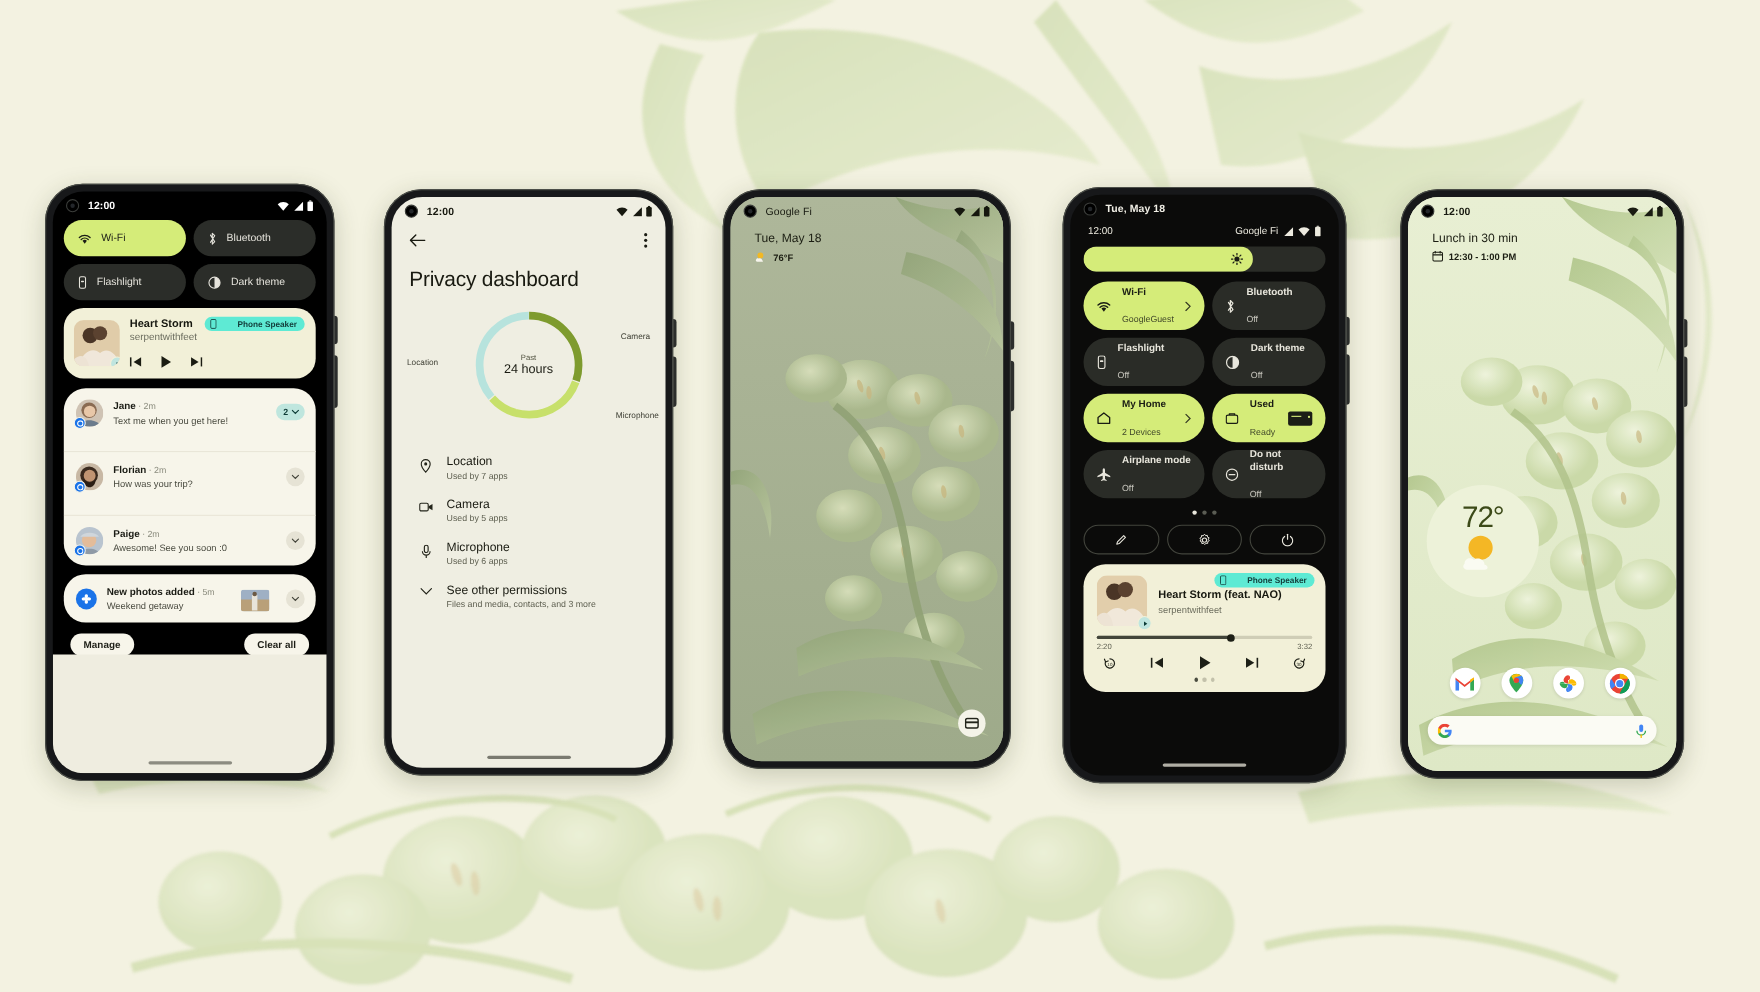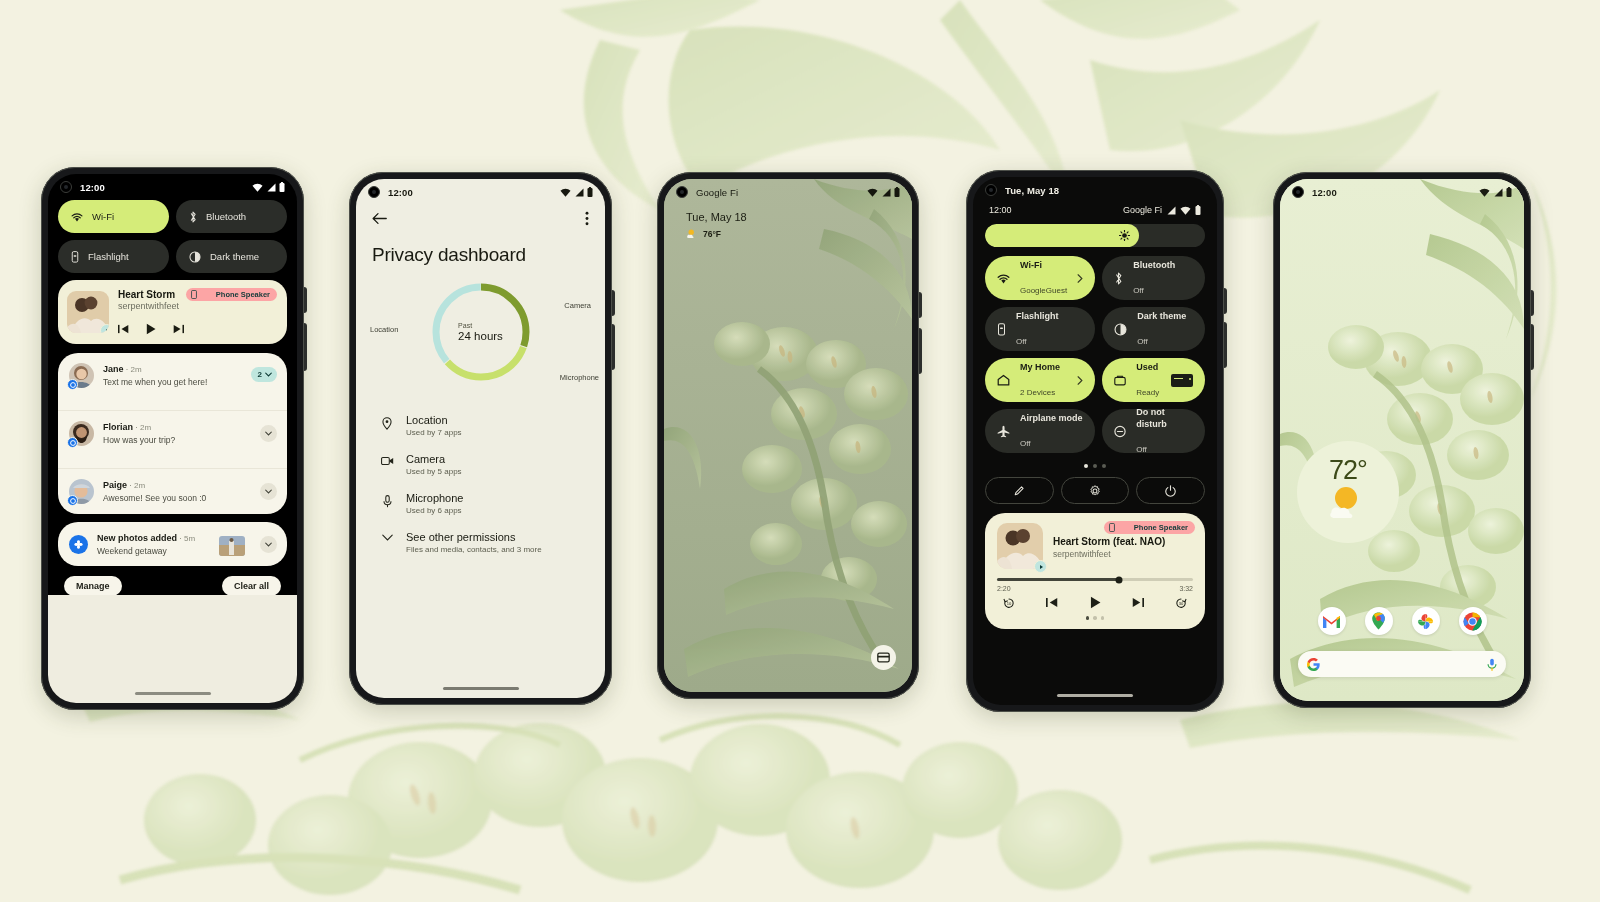--- a/index.html
+++ b/index.html
@@ -108,21 +108,21 @@
     border-left: 3.4px solid #0b3a36;
     border-top: 2.4px solid transparent;
     border-bottom: 2.4px solid transparent;
     margin-left: 1px;
   }
   .media-meta { flex: 1; min-width: 0; }
   .media-title { font-size: 10px; font-weight: 700; color: #16170f; }
   .media-artist { font-size: 9px; color: #6d6e60; margin-top: 1px; }
   .speaker-chip {
     position: absolute; right: 10px; top: 8px;
-    background: #fca5a5; color: #123b39;
+    background: #5eead4; color: #123b39;
     border-radius: 9px; padding: 2px 7px 2px 5px;
     font-size: 7.5px; font-weight: 600;
     display: flex; align-items: flex-end; gap: 19px;
   }
   .media-controls { display: flex; align-items: center; gap: 17px; margin-top: 12px; padding-right: 4px; }
 
   .notif-card {
     margin: 9px 10px 0;
     background: #F7F5EA;
     border-radius: 20px;
@@ -177,21 +177,21 @@
 
   
   #phone2 { left: 349px; top: 172px; width: 263px; height: 533px; }
   #phone2 .screen { background: #EFEEE2; display: flex; flex-direction: column; }
   #phone2 .statusbar { color: #17180f; }
   #phone2 .punch { background:#000; border-color:#3a3c38; }
   .p2-topbar { display: flex; align-items: center; justify-content: space-between; padding: 6px 16px 0; }
   .p2-title { font-size: 19px; font-weight: 400; color: #191a11; padding: 18px 16px 0; letter-spacing: -.2px; }
   .donut-wrap { display: flex; justify-content: center; margin-top: 6px; position: relative; }
   .donut-label { position: absolute; font-size: 7.5px; color: #3d3e33; }
-  .donut-center { position: absolute; left: 50%; top: 50%; transform: translate(-50%,-50%); text-align: left; }
+  .donut-center { position: absolute; left: 50%; top: 50%; transform: translate(-50%,-50%); text-align: center; }
   .donut-center .small { font-size: 7px; color: #50513f; }
   .donut-center .big { font-size: 11.5px; color: #191a11; margin-top: 1px; }
   .perm-list { margin-top: 14px; padding: 0 0 0 4px; }
   .perm {
     display: flex; align-items: flex-start; gap: 12px;
     padding: 8px 16px 8px 20px;
   }
   .perm-ic { width: 14px; flex: 0 0 auto; margin-top: 3px; display:flex; justify-content:center; }
   .perm-name { font-size: 11px; color: #191a11; }
   .perm-sub { font-size: 8px; color: #5d5e4f; margin-top: 2px; }
@@ -1079,20 +1079,31 @@
         <svg width="10" height="9" viewBox="0 0 20 18">
             <path d="M19 1 L19 17 L3 17 Z" fill="#1a1c12"></path>
           </svg>
         <svg width="6" height="10" viewBox="0 0 10 18">
             <rect x="3" y="0" width="4" height="2" rx="1" fill="#1a1c12"></rect>
             <rect x="0.5" y="2" width="9" height="16" rx="2" fill="#1a1c12"></rect>
           </svg>
       </div>
     </div>
 
+    <div class="atglance">
+      <div class="atg-title">Lunch in 30 min</div>
+      <div class="atg-sub">
+        <svg width="10" height="10" viewBox="0 0 13 13">
+          <rect x="0.8" y="1.8" width="11.4" height="10.4" rx="1.6" stroke="#1b1d12" stroke-width="1.3" fill="none"></rect>
+          <path d="M0.8 4.8 L12.2 4.8" stroke="#1b1d12" stroke-width="1.3"></path>
+          <path d="M3.6 0.6 L3.6 2.6 M9.4 0.6 L9.4 2.6" stroke="#1b1d12" stroke-width="1.3" stroke-linecap="round"></path>
+        </svg>
+        <span>12:30 - 1:00 PM</span>
+      </div>
+    </div>
 
     <div class="weather-widget">
       <span class="weather-temp">72°</span>
       <svg width="42" height="36" viewBox="0 0 42 36" style="margin-top:-2px">
         <circle cx="19" cy="14" r="11" fill="#F4B725"></circle>
         <path d="M8 34 C 3.4 34 2 30.6 4.4 28.4 C 4.4 23.6 10 22 13 25 C 16.6 22 22.6 24.6 22.6 29.4 C 26 29.8 26.6 34 22.6 34 Z" fill="#FAFBF2"></path>
       </svg>
     </div>
 
     <div class="dock">

